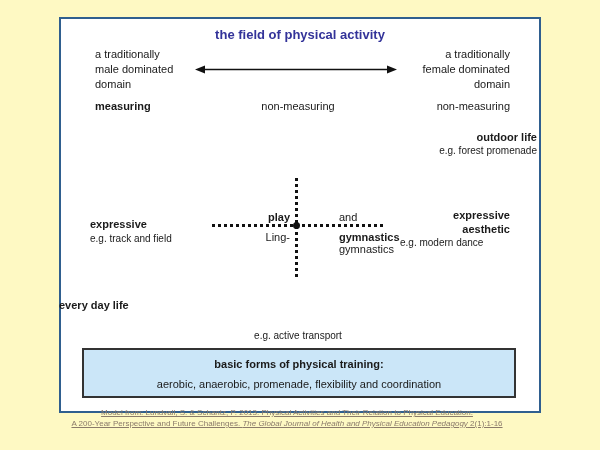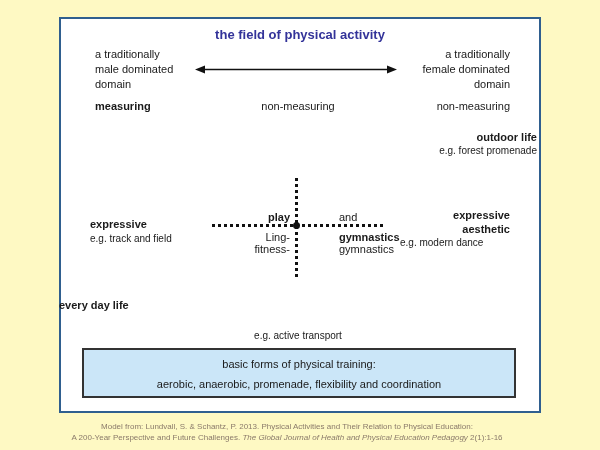--- a/index.html
+++ b/index.html
@@ -40,24 +40,24 @@
   .expr-eg { left:400px; top:237px; width:110px; text-align:left; font-size:10px; }
 
   .c-left  { left:190px; width:100px; text-align:right; font-size:11px; }
   .c-right { left:303px; font-size:11px;margin-left:36px; }
   .r1 { top:211px; } .r2 { top:231px; } .r3 { top:243px; }
 
   .everyday    { left:59px; top:299px; width:478px; font-size:11px; font-weight:bold; }
   .everyday-eg { left:59px; top:313px; width:478px; text-align:center; font-size:10px;margin-top:17px; }
 
   .tbox { left:82px; top:348px; width:430px; height:46px; background:#cbe6f8; border:2px solid #333333; }
-  .tbox-heading { left:82px; top:358px; width:434px; text-align:center; font-size:11px; font-weight:normal; }
+  .tbox-heading { left:82px; top:358px; width:434px; text-align:center; font-size:11px; font-weight:bold; }
   .tbox-items   { left:82px; top:378px; width:434px; text-align:center; font-size:11px; }
 
-  .caption { left:0; top:421px; width:574px; text-align:center; font-size:8px; line-height:11px; color:#8a7a6a; }
+  .caption { left:0; top:407px; width:574px; text-align:center; font-size:8px; line-height:11px; color:#8a7a6a;text-decoration:underline; }
 </style>
 </head>
 <body>
 
 <div id="page">
 
   <div class="abs frame"></div>
 
   <div class="abs title">the field of physical activity</div>
 
@@ -90,21 +90,20 @@
   <div class="abs comp-eg">e.g. track and field</div>
 
   <div class="abs expr pre">expressive
 aesthetic</div>
   <div class="abs expr-eg">e.g. modern dance</div>
 
   <div class="abs c-left r1 b">play</div>
   <div class="abs c-right r1">and</div>
   <div class="abs c-left r2">Ling-</div>
   <div class="abs c-right r2 b">gymnastics</div>
-  <div class="abs c-left r3">fitness-</div>
   <div class="abs c-right r3">gymnastics</div>
 
   <div class="abs everyday">every day life</div>
   <div class="abs everyday-eg">e.g. active transport</div>
 
   <div class="abs tbox"></div>
   <div class="abs tbox-heading">basic forms of physical training:</div>
   <div class="abs tbox-items">aerobic, anaerobic, promenade, flexibility and coordination</div>
 
   <div class="abs caption">

